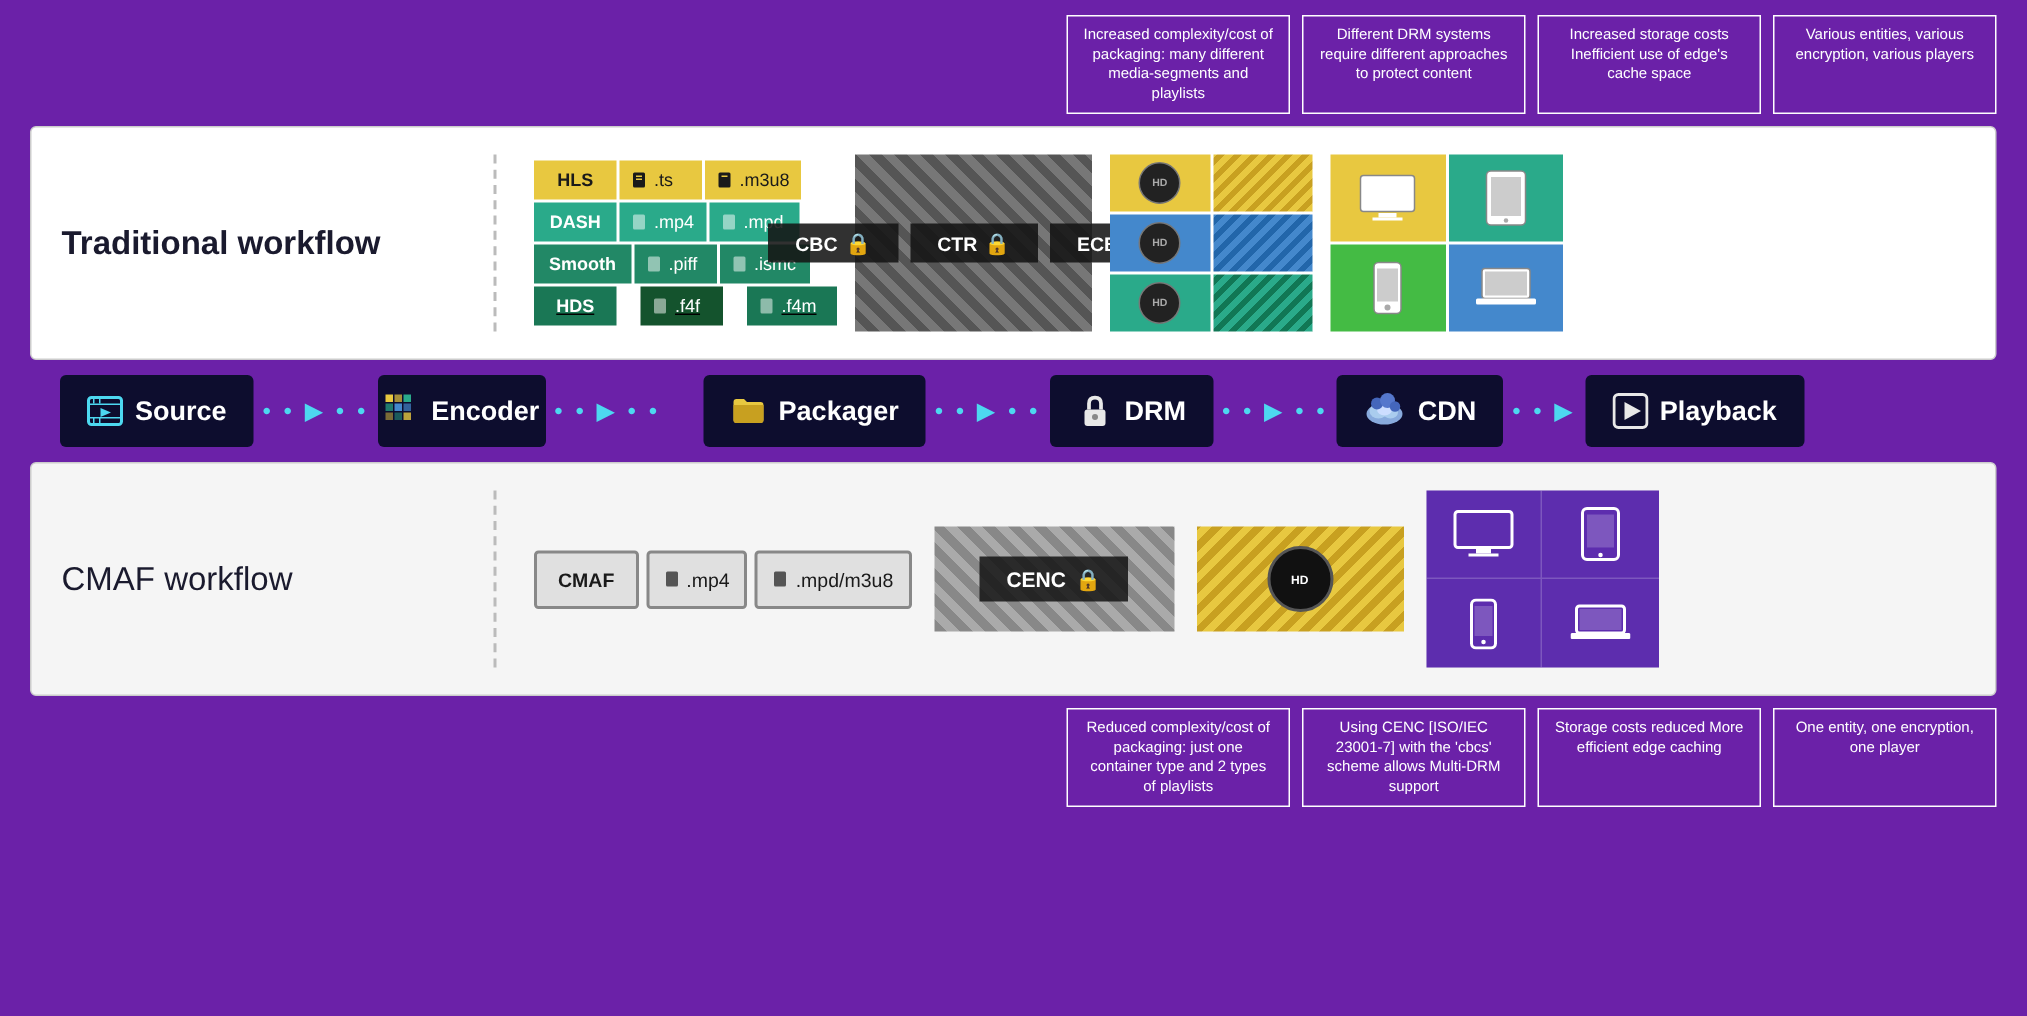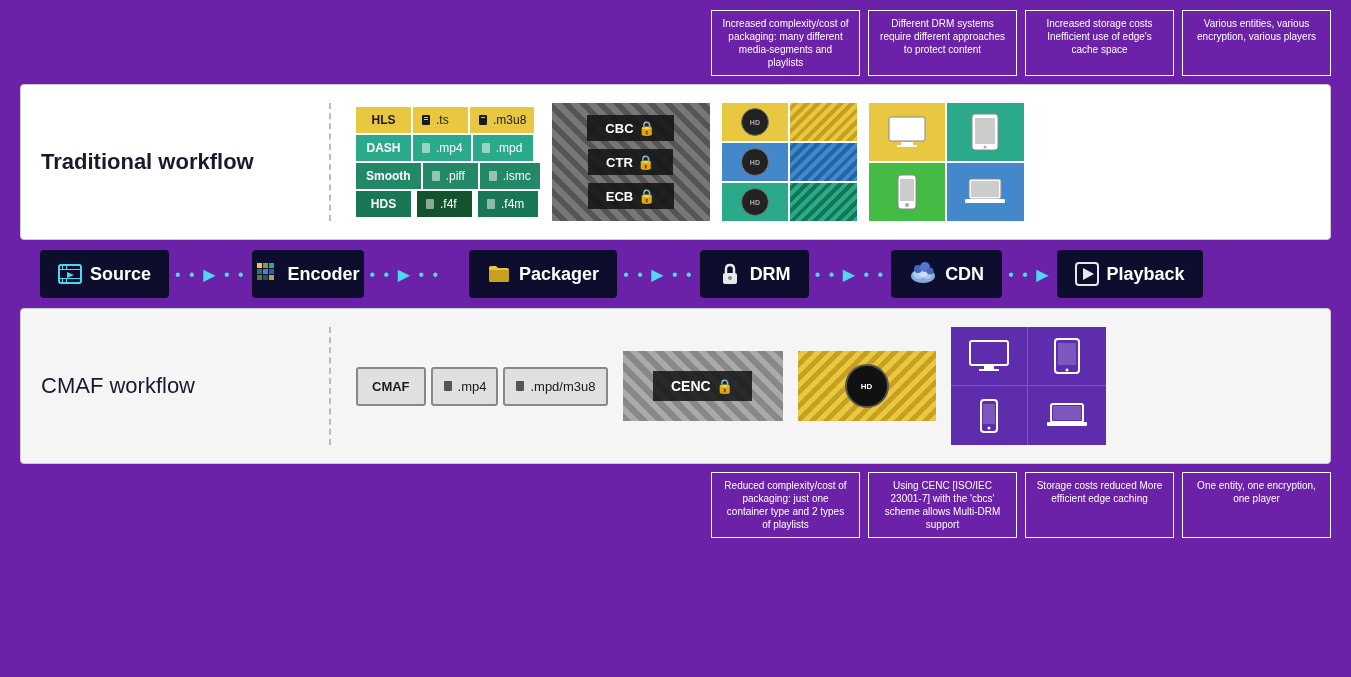--- a/index.html
+++ b/index.html
@@ -104,36 +104,36 @@
                 <rect x="1" y="1" width="8" height="10" rx="1" fill="white" opacity="0.5"></rect>
               </svg>.piff
           </div>
           <div style="background:#228866;color:white;padding:6px 8px;font-size:12px;min-width:60px;text-align:center;display:flex;align-items:center;gap:3px;">
             <svg width="12" height="12" viewBox="0 0 12 12">
                 <rect x="1" y="1" width="8" height="10" rx="1" fill="white" opacity="0.5"></rect>
               </svg>.ismc
           </div>
         </div>
 
-        <div style="display:flex; gap:6px;">
+        <div style="display:flex; gap:16px;text-decoration:underline;">
           <div style="background:#1a7755;color:white;padding:6px 10px;font-size:12px;font-weight:bold;min-width:55px;text-align:center;">HDS</div>
           <div style="background:#14532d;color:white;padding:2px 8px;font-size:12px;min-width:55px;text-align:center;display:flex;align-items:center;gap:3px;">
             <svg width="12" height="12" viewBox="0 0 12 12">
                 <rect x="1" y="1" width="8" height="10" rx="1" fill="white" opacity="0.5"></rect>
               </svg>.f4f
           </div>
           <div style="background:#1a7755;color:white;padding:6px 8px;font-size:12px;min-width:60px;text-align:center;display:flex;align-items:center;gap:3px;">
             <svg width="12" height="12" viewBox="0 0 12 12">
                 <rect x="1" y="1" width="8" height="10" rx="1" fill="white" opacity="0.5"></rect>
               </svg>.f4m
           </div>
         </div>
       </div>
 
-      <div style="width:158px;height:118px;background:repeating-linear-gradient(45deg,#777 0px,#777 6px,#555 6px,#555 12px);display:flex;flex-direction:column;justify-content:center;align-items:center;gap:8px;">
+      <div style="width:158px;height:118px;background:repeating-linear-gradient(45deg,#777 0px,#777 6px,#555 6px,#555 12px);display:flex;flex-direction:row;justify-content:center;align-items:center;gap:8px;">
         <div style="background:rgba(20,20,20,0.88);color:white;font-size:13px;font-weight:bold;padding:5px 18px;display:flex;align-items:center;gap:5px;">CBC <span style="font-size:14px;">🔒</span></div>
         <div style="background:rgba(20,20,20,0.88);color:white;font-size:13px;font-weight:bold;padding:5px 18px;display:flex;align-items:center;gap:5px;">CTR <span style="font-size:14px;">🔒</span></div>
         <div style="background:rgba(20,20,20,0.88);color:white;font-size:13px;font-weight:bold;padding:5px 18px;display:flex;align-items:center;gap:5px;">ECB <span style="font-size:14px;">🔒</span></div>
       </div>
 
       <div style="width:135px;height:118px;display:flex;flex-direction:column;gap:2px;">
 
         <div style="display:flex;gap:2px;flex:1;">
           <div style="flex:1;background:#e8c840;display:flex;align-items:center;justify-content:center;">
             <div style="width:28px;height:28px;border-radius:50%;background:#222;border:1px solid #777;display:flex;align-items:center;justify-content:center;color:#aaa;font-size:7px;font-weight:bold;">HD</div>

